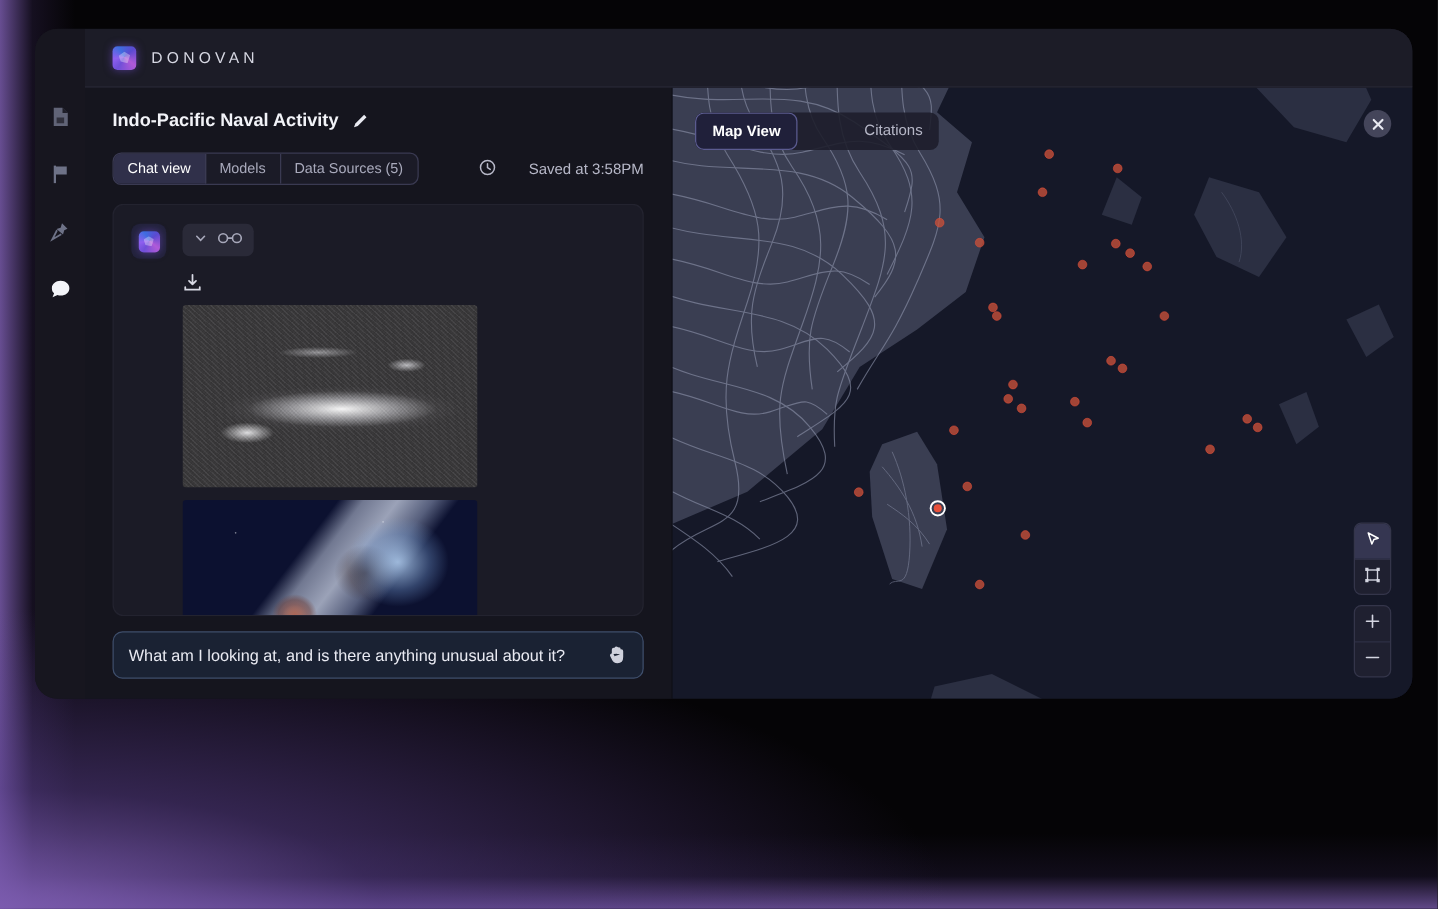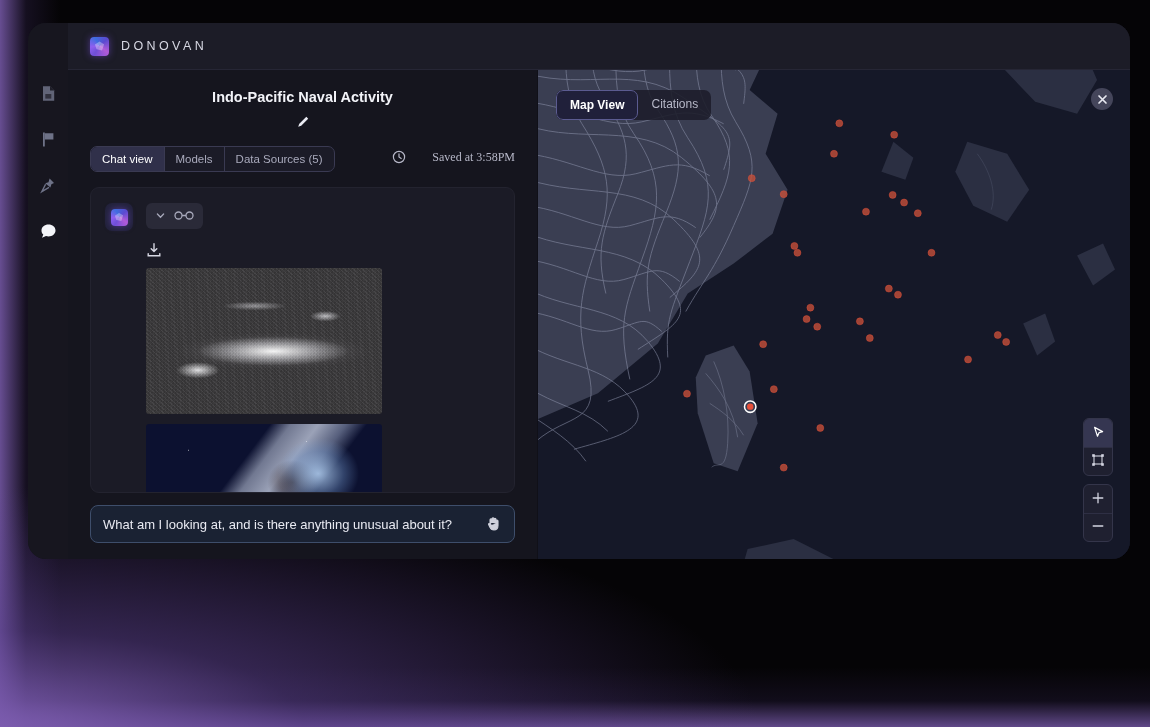--- a/index.html
+++ b/index.html
@@ -105,21 +105,21 @@
     width: 470px; flex: 0 0 470px;
     background: #15151e;
     display: flex; flex-direction: column;
     padding: 19px 0 0 0;
     min-height: 0;
     position: relative;
     border-right: 1px solid #101018;
   }
   #chat-title-row {
     display: flex; align-items: center; gap: 10px;
-    padding: 0 22px; margin-bottom: 17px; flex-direction: column;
+    padding: 0 22px; margin-bottom: 17px;
   }
   #chat-title { color: #f2f3f8; font-size: 14.5px; font-weight: 600; }
   #edit-title { color: #e9eaf2; cursor: pointer; display:flex; }
 
   #tabrow {
     display: flex; align-items: center;
     padding: 0 22px; margin-bottom: 15px;
   }
   #tabgroup {
     display: flex;
@@ -132,22 +132,22 @@
     font-size: 11.5px; color: #a9aabc;
     padding: 6px 11px;
     cursor: pointer;
     border-right: 1px solid #3a3a52;
     white-space: nowrap;
   }
   .tab:last-child { border-right: none; }
   .tab.active { background: #30304a; color: #ffffff; font-weight: 400; }
   #saved {
     margin-left: auto;
-    display: flex; gap: 26px;
-    color: #b7b8c8; font-size: 12px; font-family: Liberation Serif, serif;
+    display: flex; align-items: center; gap: 26px;
+    color: #b7b8c8; font-size: 12px;
   }
 
   
   #scrollarea {
     flex: 1; min-height: 0; overflow: hidden;
     padding: 0 22px;
     position: relative;
   }
   #msgcard {
     background: #1b1b26;
@@ -246,20 +246,21 @@
   
   #mappanel { flex: 1; position: relative; overflow: hidden; background: #10131f; min-width: 0; }
   #mapsvg { position: absolute; inset: 0; width: 100%; height: 100%; display:block; }
   #maptabs {
     position: absolute; left: 18px; top: 20px;
     display: flex;
     background: rgba(28,28,42,0.88);
     border-radius: 7px;
     overflow: hidden;
     z-index: 4;
+    gap: 40px;
   }
   .mtab { font-size: 12px; color: #b6b7c7; padding: 7px 13px; cursor: pointer; }
   .mtab.active {
     background: #20203a; color: #ffffff; font-weight: 600;
     border: 1px solid #5b5b90; border-radius: 7px;
   }
   #map-close {
     position: absolute; right: 17px; top: 18px;
     width: 22px; height: 22px; border-radius: 50%;
     background: #44455a; color: #e8e9f1;

